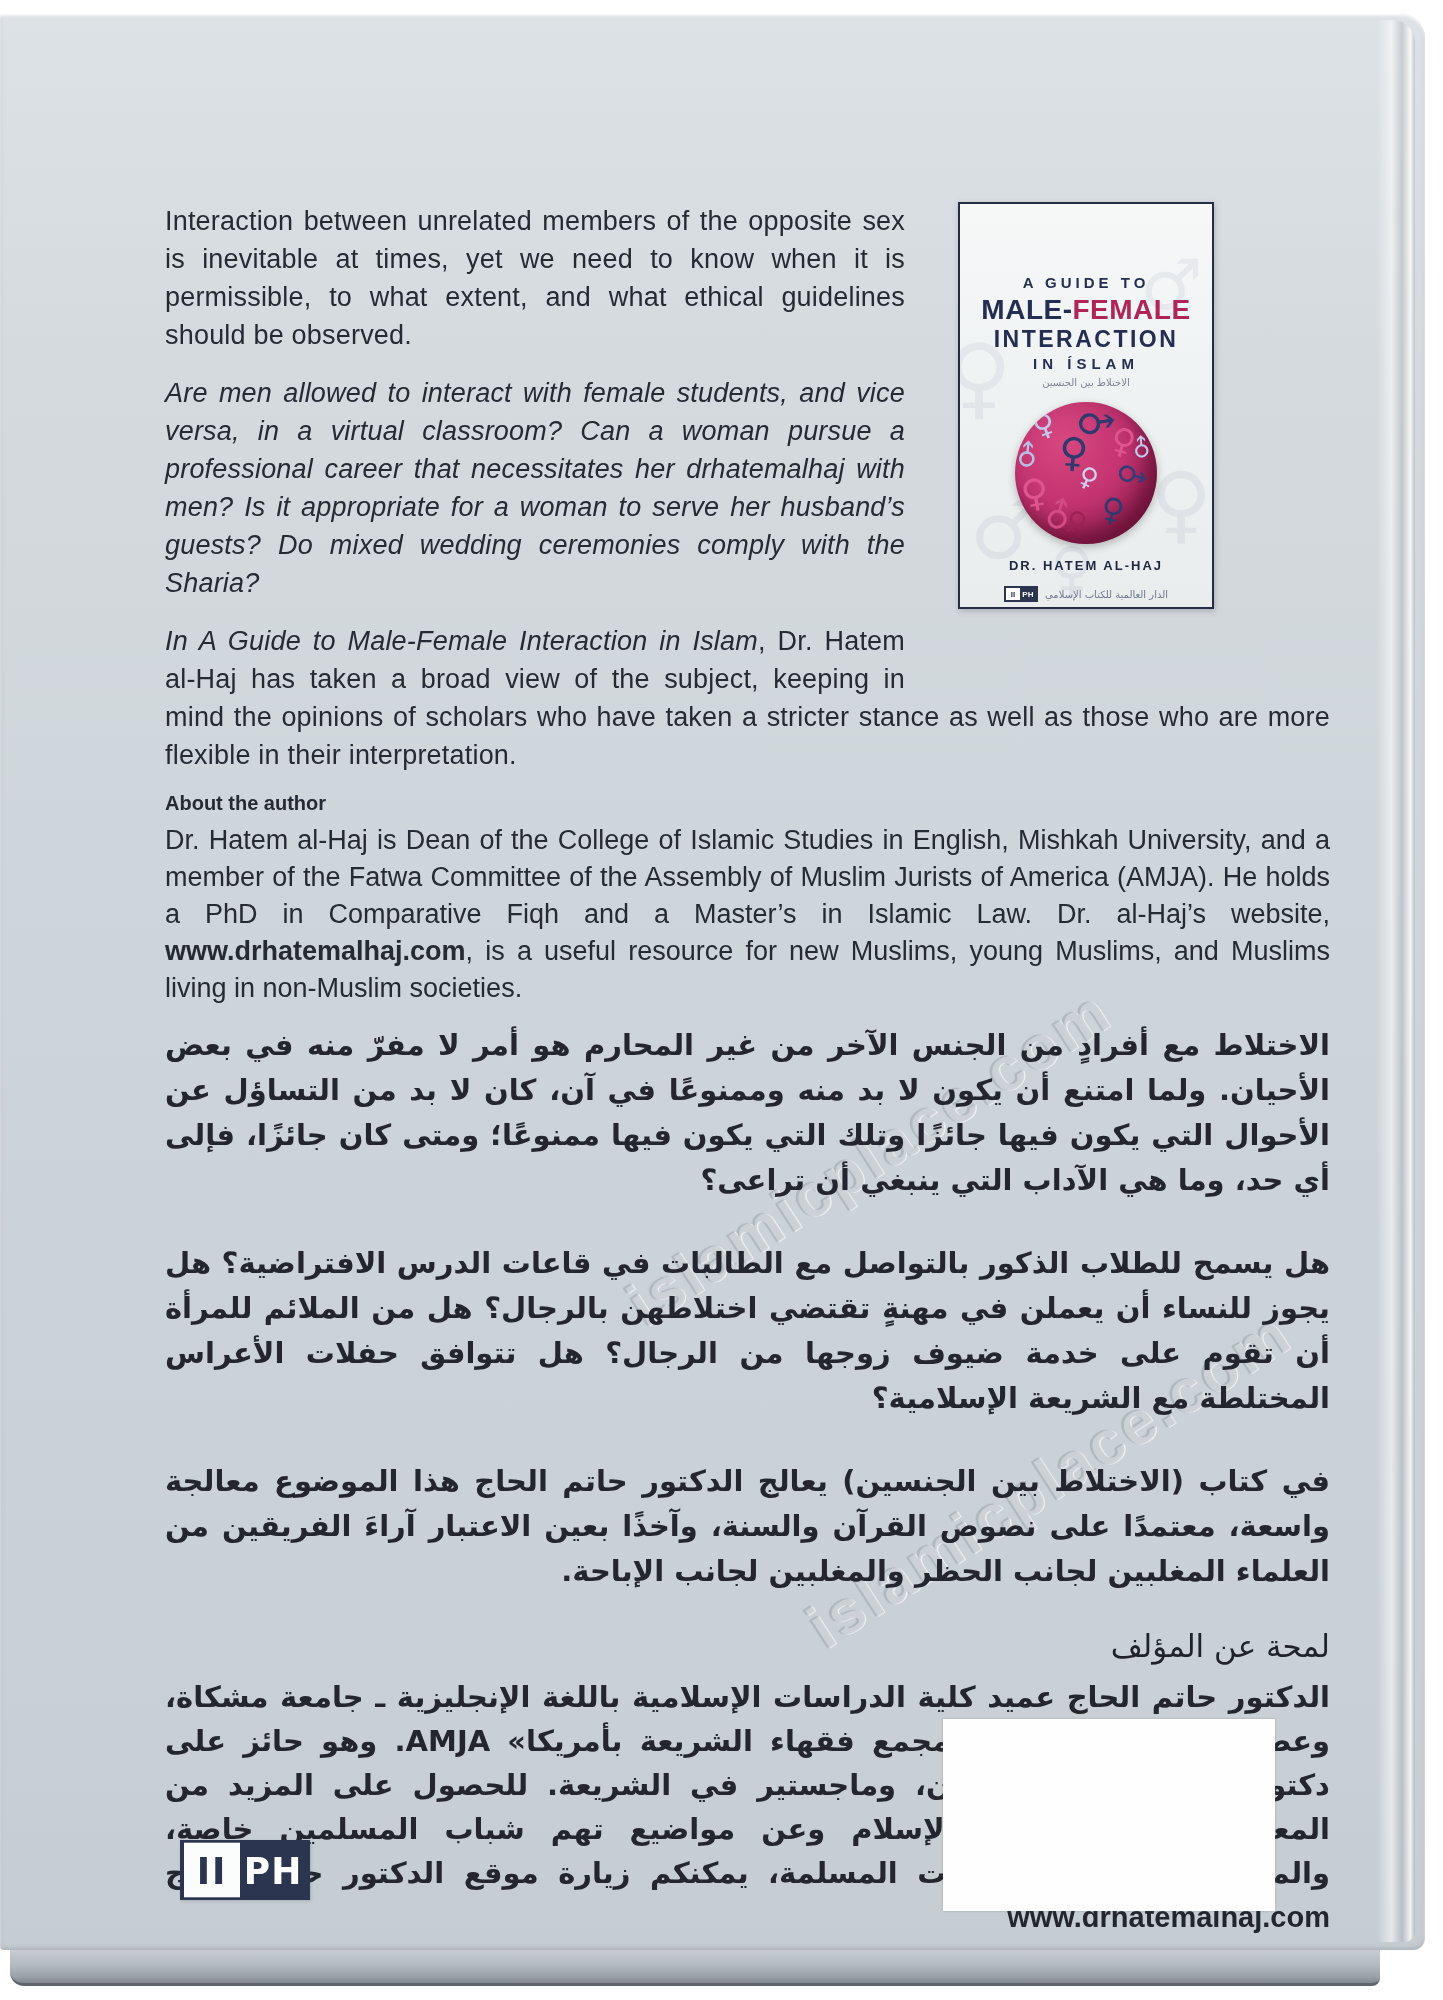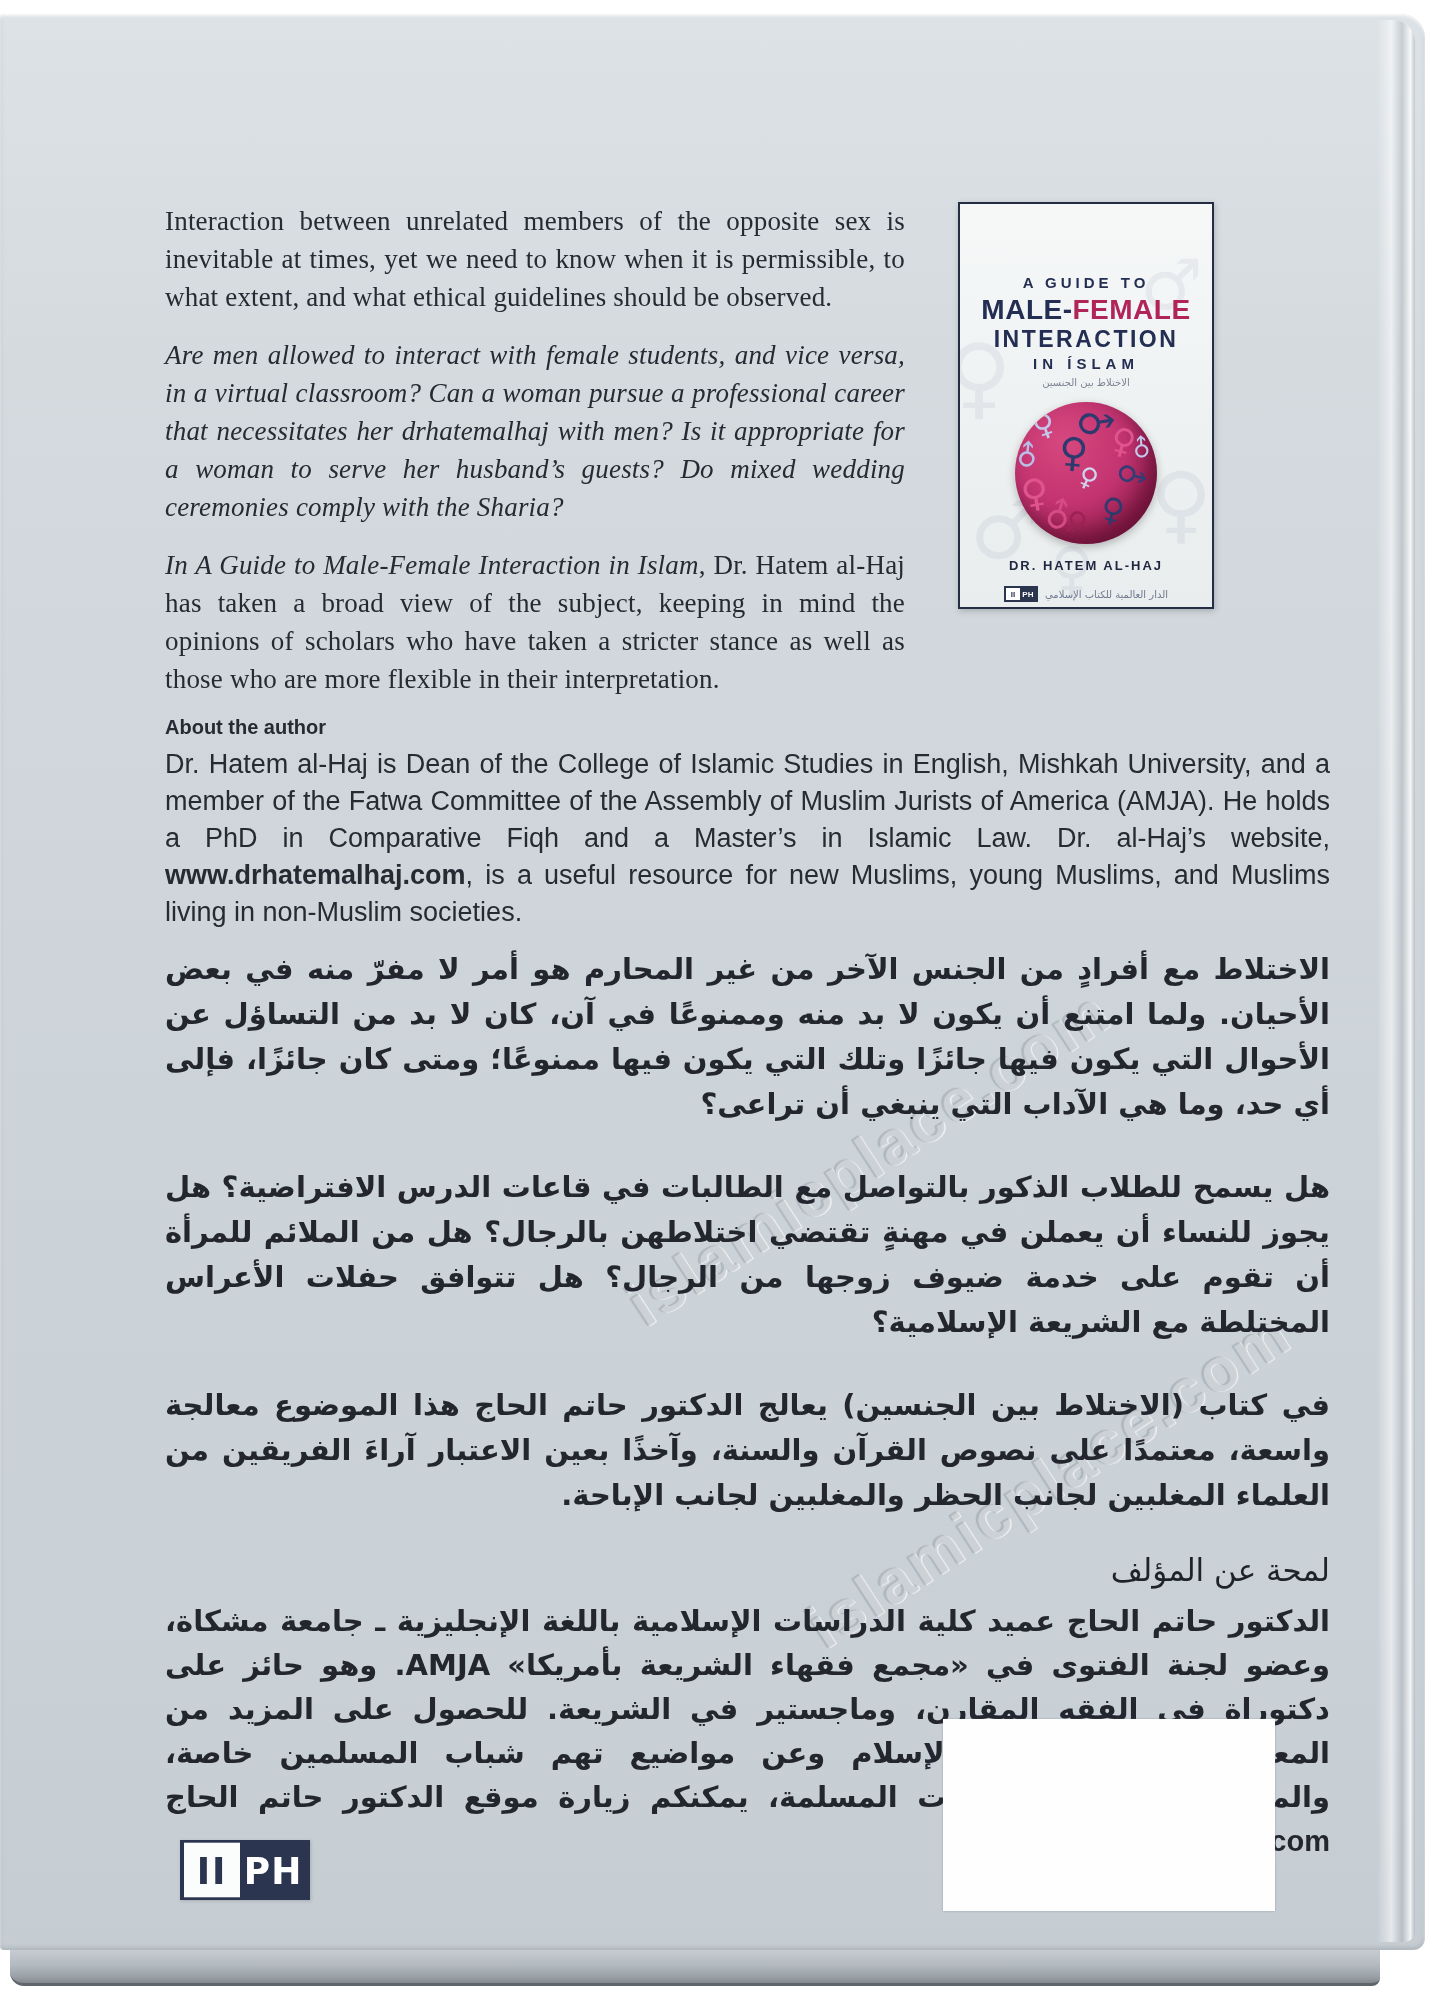--- a/index.html
+++ b/index.html
@@ -27,21 +27,20 @@
     border-bottom:3px solid #60656c; border-radius:0 0 8px 14px;
   }
   
   .content {
     position:absolute; left:165px; top:188px; width:1165px;
     color:#262a33;
   }
   .content p.en {
     font-size:27px; line-height:38px; text-align:justify; margin-bottom:20px;
     letter-spacing:.2px;
-    font-family:Liberation Serif, serif;
   }
   .content p.en i { font-style:italic; }
   .about-h { font-size:20px; line-height:38px; font-weight:bold; margin-bottom:0; }
   .bio { font-size:27px; line-height:37px; text-align:justify; margin-bottom:16px; }
   .bio b, .content b.url { font-weight:bold; }
   
   .ar {
     direction:rtl; font-family:"DejaVu Sans", sans-serif; font-weight:700;
     font-size:29px; line-height:45px; text-align:justify; margin-bottom:38px;
     color:#23262e;

